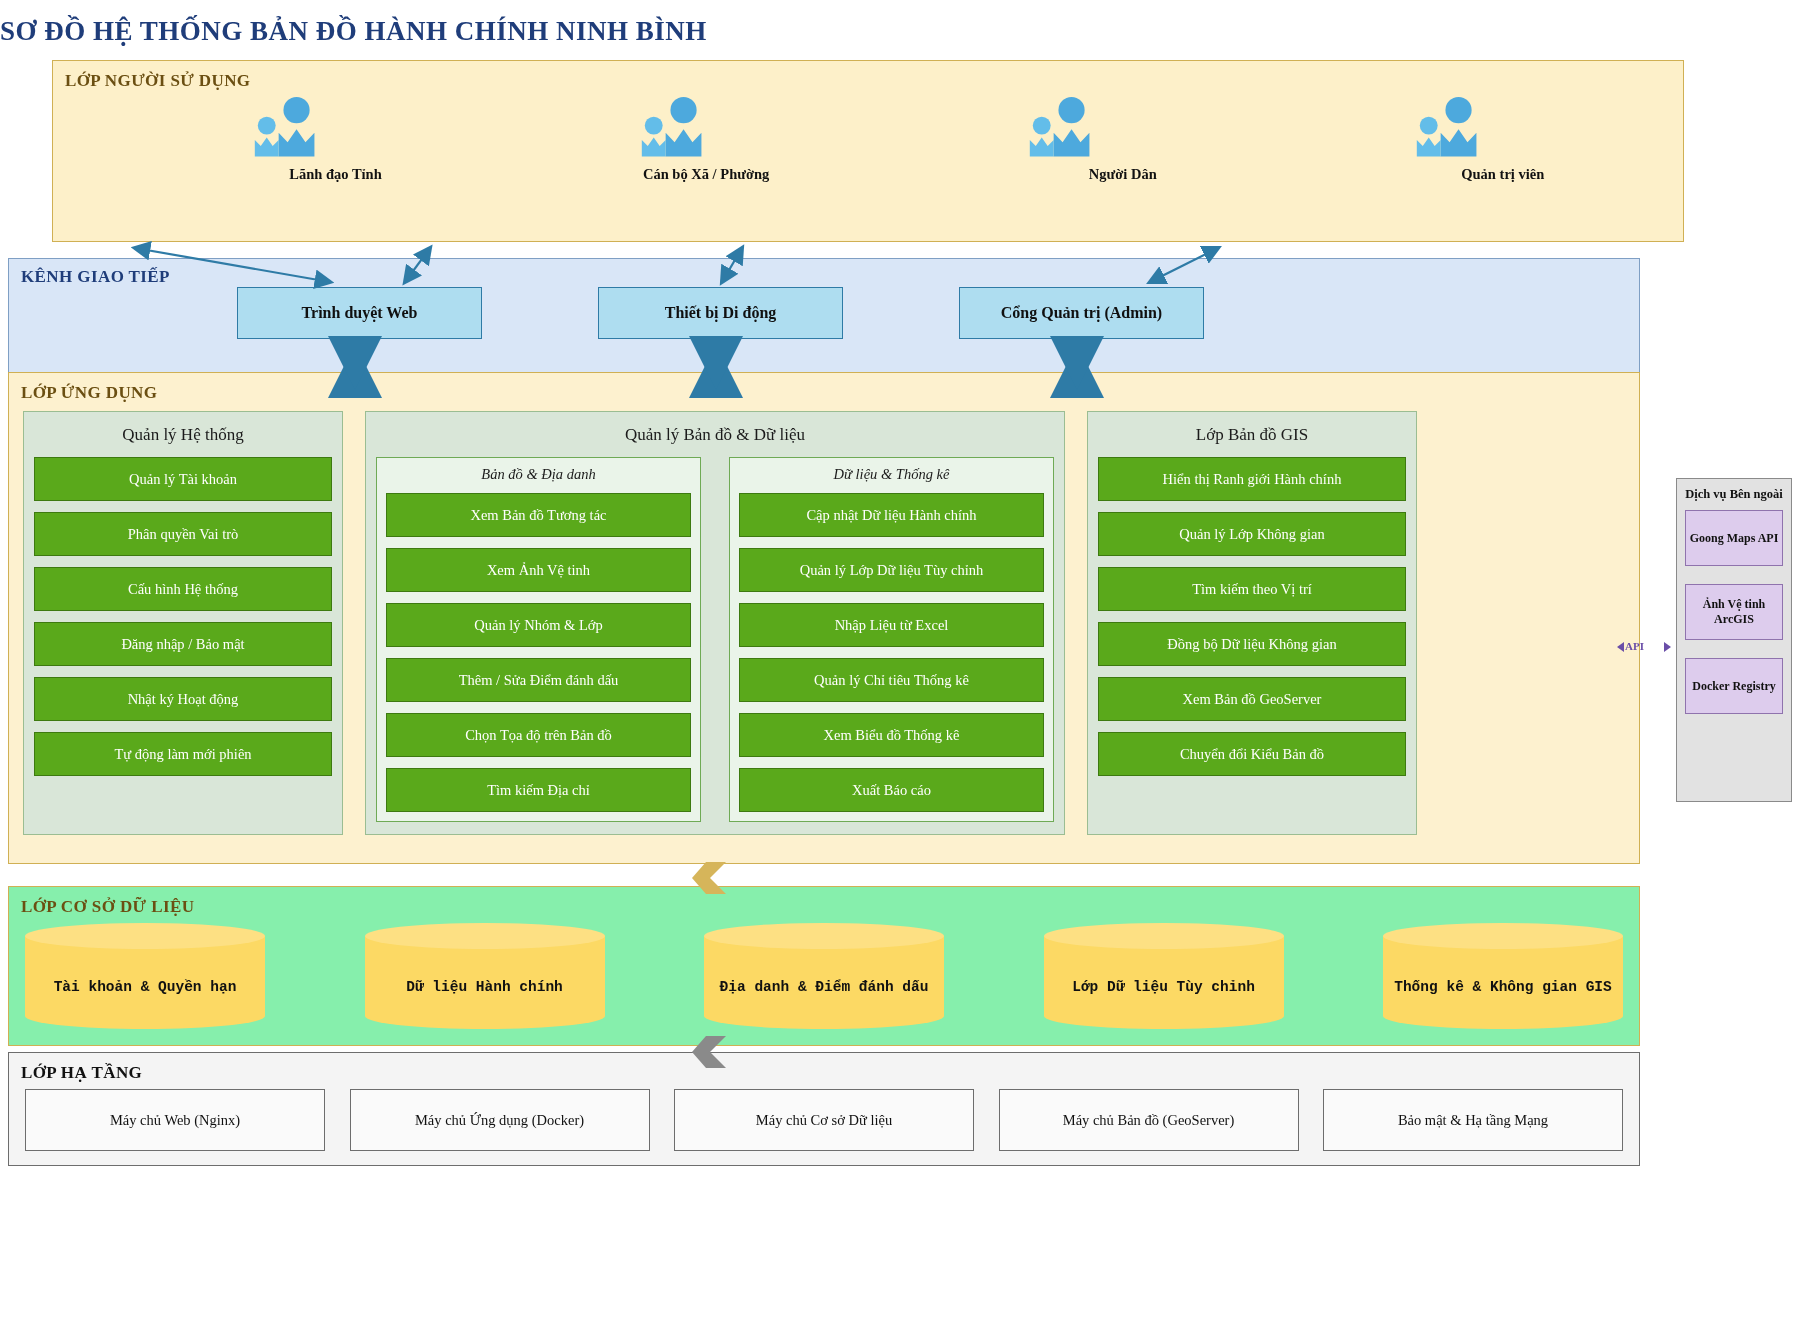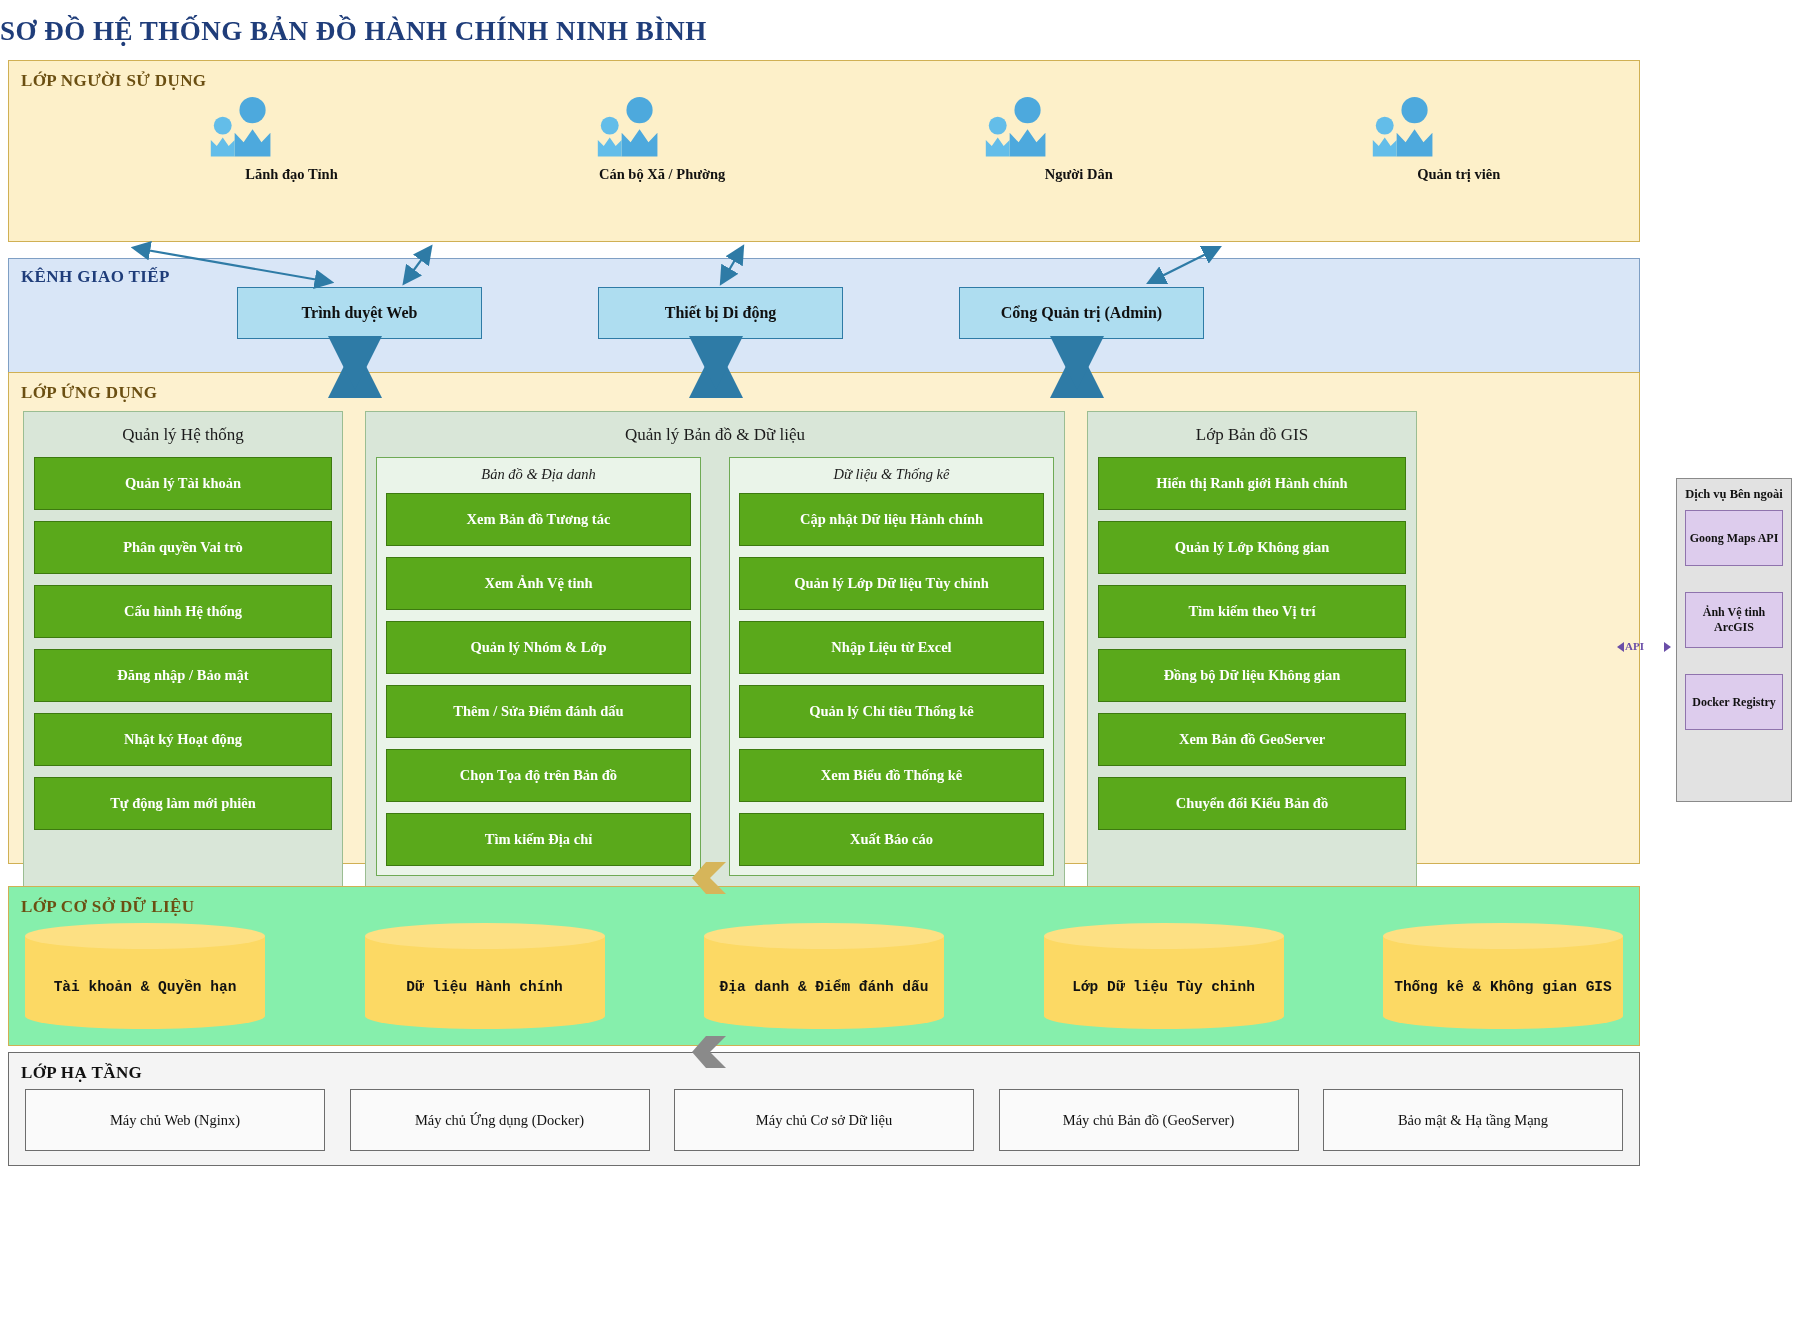--- a/index.html
+++ b/index.html
@@ -32,21 +32,21 @@
   }
   .layer-title {
     font-size: 17px;
     font-weight: bold;
     color: #6b4f12;
     padding: 10px 0 0 12px;
     letter-spacing: .4px;
   }
 
   
-  #user-layer { top: 60px; height: 182px; background: #fdf0c9; border-color: #d0b054; }
+  #user-layer { top: 60px; height: 182px; background: #fdf0c9; border-color: #d0b054; margin-left: 44px; }
   .user-row {
     display: flex;
     justify-content: space-around;
     align-items: flex-start;
     padding: 6px 40px 0 40px;
   }
   .user-item { width: 190px; text-align: right; }
   .user-label {
     font-size: 14.5px; font-weight: bold; color: #111;
     margin-top: 6px; line-height: 18px;
@@ -87,22 +87,22 @@
   #col-gis    { width: 330px; }
   .col-title {
     text-align: center; font-size: 17px; color: #1b1b1b;
     margin-bottom: 12px; margin-top: 3px;
   }
   .green-item {
     background: #5aa91b;
     border: 1px solid #3d7a10;
     color: #ffffff;
     font-size: 14.5px;
-    font-weight: bold;
-    height: 53px;
+    font-weight: normal;
+    height: 44px;
     display: flex; align-items: center; justify-content: center;
     text-align: center;
     margin-bottom: 11px;
     padding: 0 6px;
   }
   .green-item:last-child { margin-bottom: 0; }
 
   .subgroups { display: flex; gap: 28px; }
   .subgroup {
     flex: 1;
@@ -125,21 +125,21 @@
     padding: 8px 8px;
   }
   .ext-title {
     text-align: center; font-size: 12.5px; font-weight: bold;
     color: #111; line-height: 15px; margin-bottom: 8px;
   }
   .ext-item {
     background: #ddcced;
     border: 1px solid #8f73ad;
     font-size: 12px; font-weight: bold; color: #111;
-    height: 56px; margin-bottom: 26px;
+    height: 56px; margin-bottom: 18px;
     display: flex; align-items: center; justify-content: center;
     text-align: center; line-height: 15px; padding: 0 3px;
   }
   .api-label {
     position: absolute; left: 1625px; top: 640px;
     font-size: 11px; color: #6a4ea8; font-weight: bold;
   }
   .api-arrow-l, .api-arrow-r {
     position: absolute; top: 642px;
     width: 0; height: 0;

